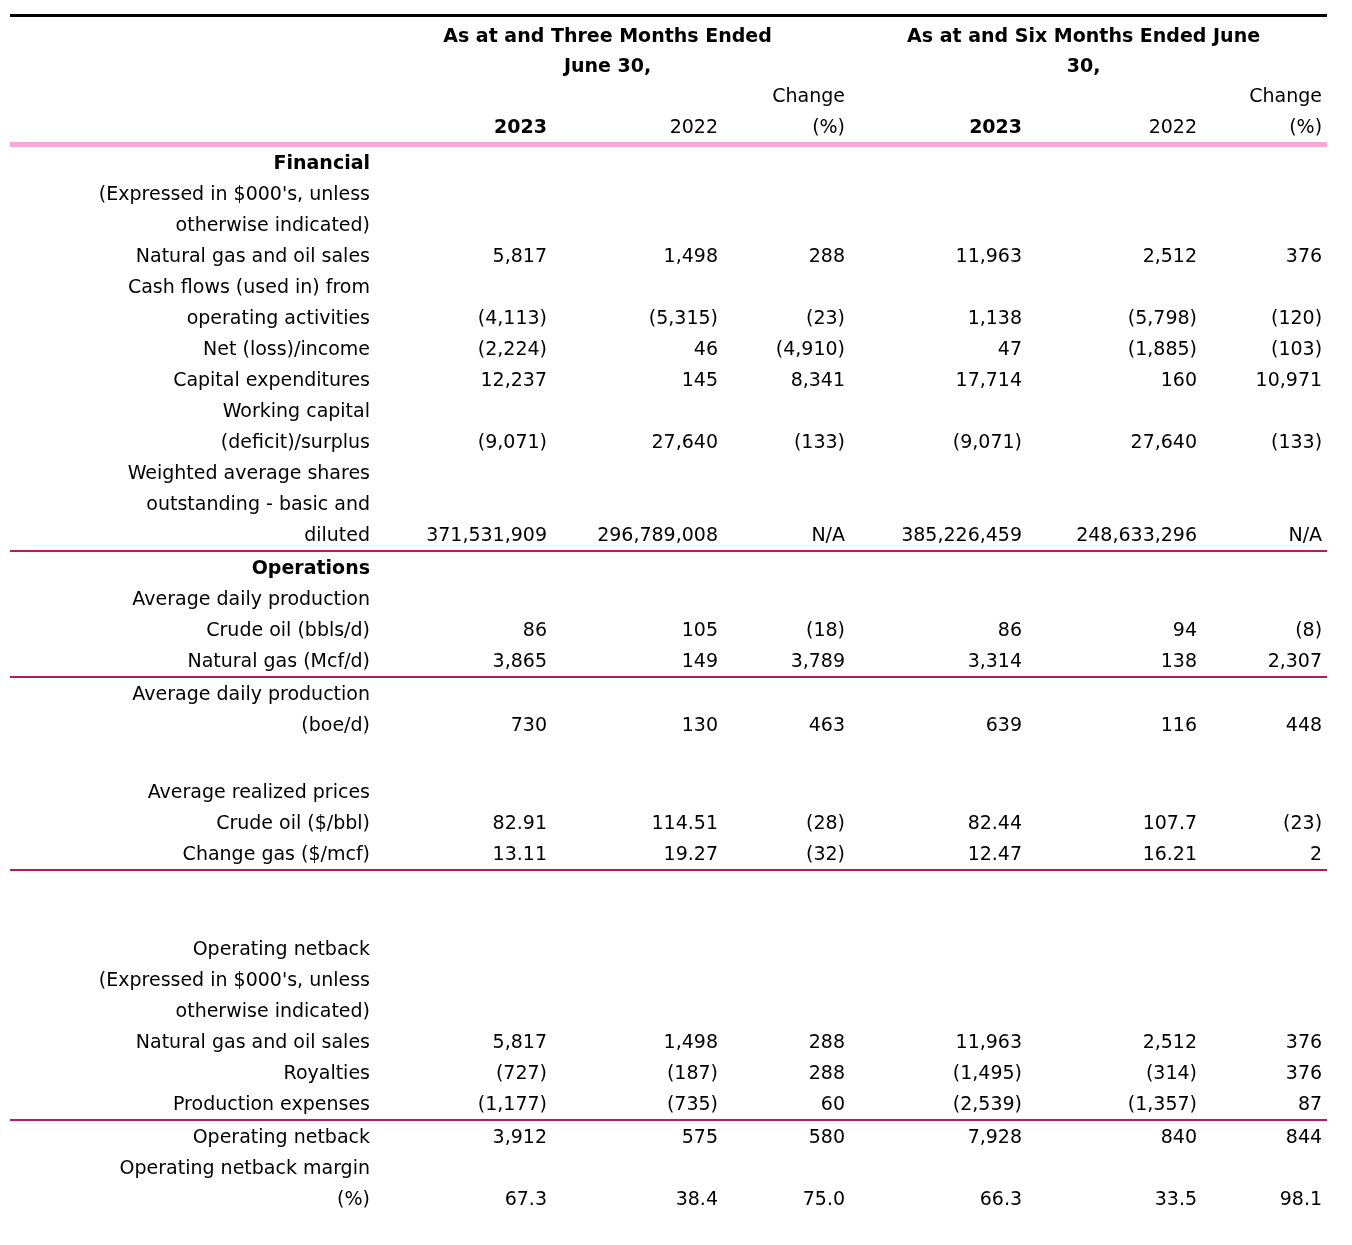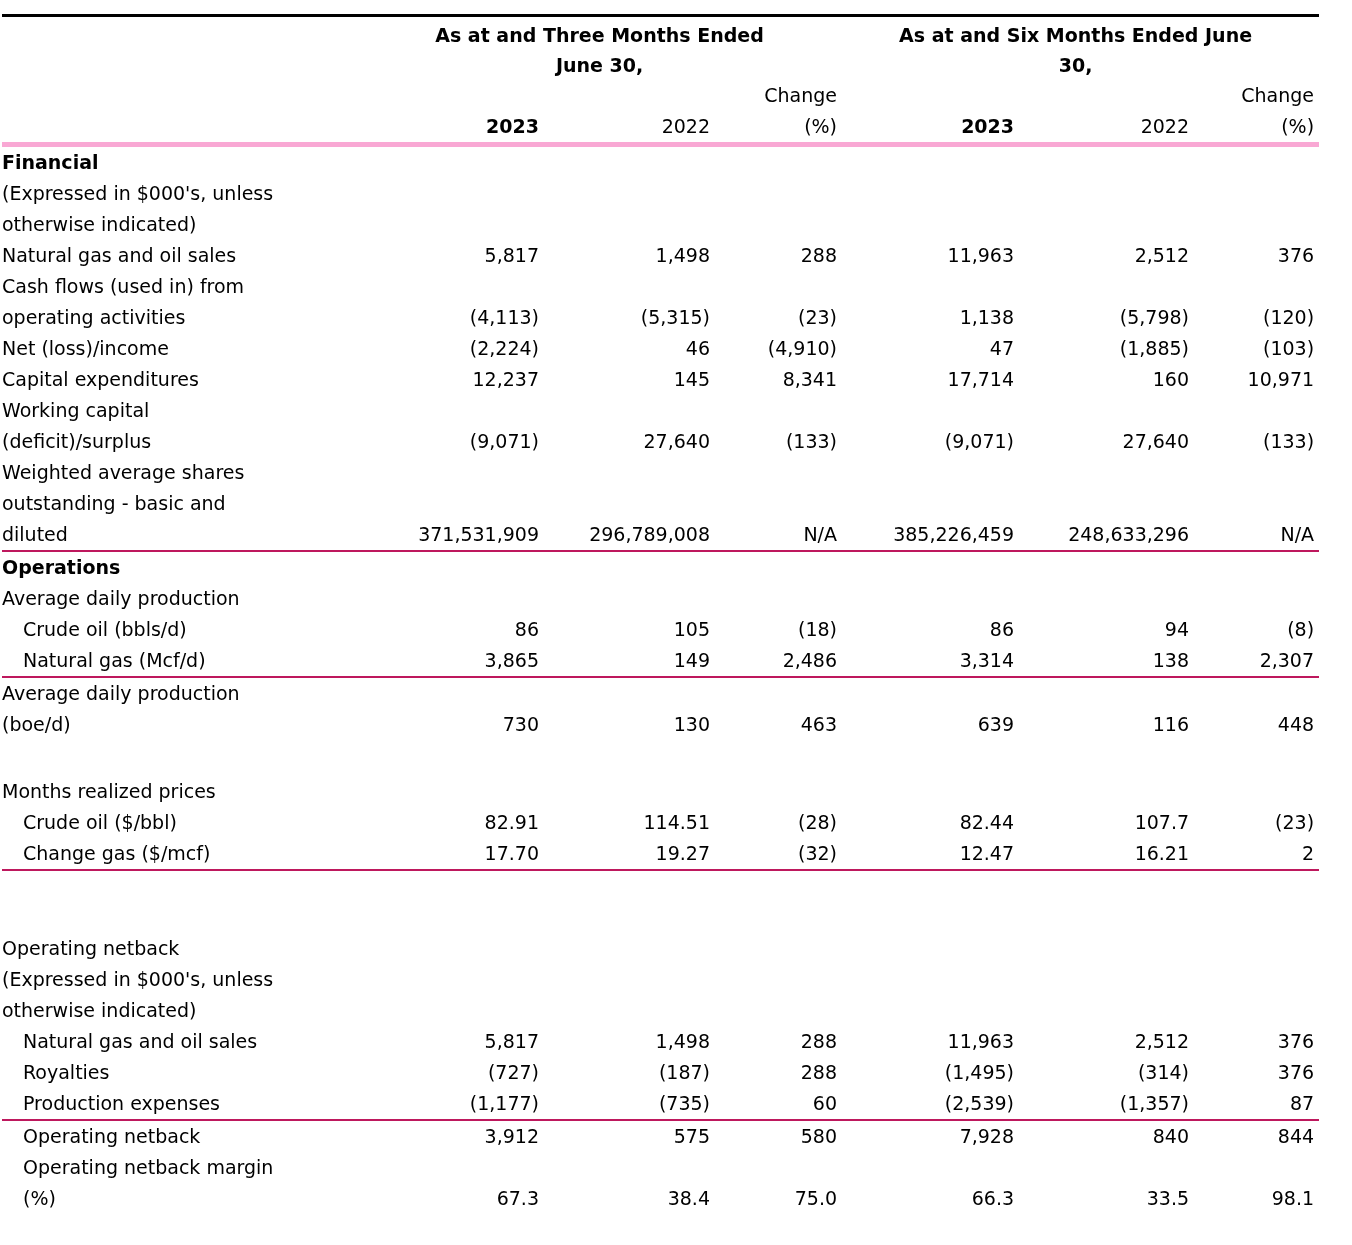--- a/index.html
+++ b/index.html
@@ -11,21 +11,21 @@
   }
   body {
     width: 1352px;
     height: 1245px;
     overflow: hidden;
   }
   table.fin {
     border-collapse: collapse;
     table-layout: fixed;
     width: 1317px;
-    margin: 14px 0 0 2px;
+    margin: 14px 0 0 10px;
     border-top: 3px solid #000000;
   }
   table.fin td {
     vertical-align: bottom;
     padding: 0;
     font-size: 19px;
     line-height: 31px;
     white-space: pre-line;
     overflow: hidden;
   }
@@ -34,21 +34,21 @@
     text-align: center;
     font-weight: bold;
     line-height: 30px;
     padding-top: 3px;
   }
   thead tr.years td {
     border-bottom: 5px solid #f9a8d4;
   }
   thead td.year-bold { font-weight: bold; }
   
-  td.label { text-align: left; padding-left: 5px; }
+  td.label { text-align: right; padding-left: 5px; }
   td.label.indent { padding-left: 21px; }
   td.label.section { font-weight: bold; }
   td.val { text-align: right; }
   td.val.bold { font-weight: normal; }
   td.val.last, thead td.last { padding-right: 5px; }
   tr.rule td { border-bottom: 2px solid #be185d; }
   tr.spacer td { line-height: normal; }
 </style>
 </head>
 <body>
@@ -185,59 +185,59 @@
         <td class="val">105</td>
         <td class="val">(18)</td>
         <td class="val bold">86</td>
         <td class="val">94</td>
         <td class="val last">(8)</td>
       </tr>
       <tr class="rule">
         <td class="label indent">Natural gas (Mcf/d)</td>
         <td class="val bold">3,865</td>
         <td class="val">149</td>
-        <td class="val">2,486</td>
+        <td class="val">3,789</td>
         <td class="val bold">3,314</td>
         <td class="val">138</td>
         <td class="val last">2,307</td>
       </tr>
       <tr>
         <td class="label">Average daily production
 (boe/d)</td>
         <td class="val bold">730</td>
         <td class="val">130</td>
         <td class="val">463</td>
         <td class="val bold">639</td>
         <td class="val">116</td>
         <td class="val last">448</td>
       </tr>
       <tr class="spacer">
         <td colspan="7" style="height: 36px;"></td>
       </tr>
       <tr>
-        <td class="label">Months realized prices</td>
+        <td class="label">Average realized prices</td>
         <td class="val bold"></td>
         <td class="val"></td>
         <td class="val"></td>
         <td class="val bold"></td>
         <td class="val"></td>
         <td class="val last"></td>
       </tr>
       <tr>
         <td class="label indent">Crude oil ($/bbl)</td>
         <td class="val bold">82.91</td>
         <td class="val">114.51</td>
         <td class="val">(28)</td>
         <td class="val bold">82.44</td>
         <td class="val">107.7</td>
         <td class="val last">(23)</td>
       </tr>
       <tr class="rule">
         <td class="label indent">Change gas ($/mcf)</td>
-        <td class="val bold">17.70</td>
+        <td class="val bold">13.11</td>
         <td class="val">19.27</td>
         <td class="val">(32)</td>
         <td class="val bold">12.47</td>
         <td class="val">16.21</td>
         <td class="val last">2</td>
       </tr>
       <tr class="spacer">
         <td colspan="7" style="height: 62px;"></td>
       </tr>
       <tr>

